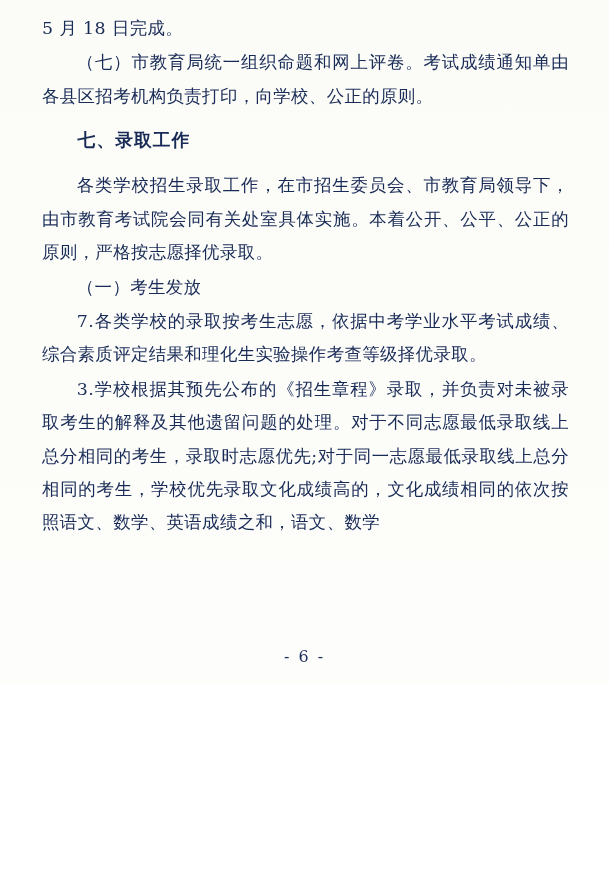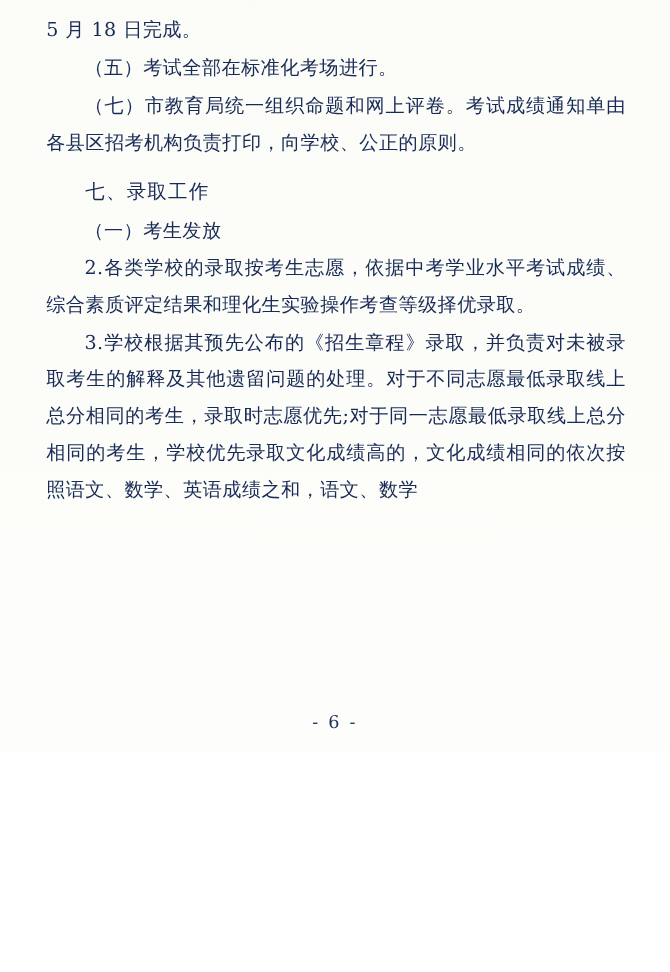--- a/index.html
+++ b/index.html
@@ -28,23 +28,23 @@
     letter-spacing: 0.4px;
     text-align: justify;
   }
   p {
     margin: 0 0 1px 0;
   }
   .indent {
     text-indent: 2em;
   }
   .heading {
-    margin: 10px 0 2px 0;
+    margin: 10px 0 12px 0;
     text-indent: 2em;
-    font-weight: normal;
+    font-weight: bold;
     font-size: 17.8px;
     letter-spacing: 1px;
   }
   .first-line {
     margin-top: 2px;
   }
   .page-number {
     position: absolute;
     left: 0;
     right: 0;
@@ -63,21 +63,21 @@
     pointer-events: none;
   }
   .doc-body > * { position: relative; z-index: 1; }
 </style>
 </head>
 <body>
 
 <div class="page">
   <div class="doc-body">
     <p class="first-line">5 月 18 日完成。</p>
-    <p class="indent">（五）考试全部在标准化考场进行。</p>
     <p class="indent">（七）市教育局统一组织命题和网上评卷。考试成绩通知单由各县区招考机构负责打印，向学校、公正的原则。</p>
     <p class="heading">七、录取工作</p>
+    <p class="indent">各类学校招生录取工作，在市招生委员会、市教育局领导下，由市教育考试院会同有关处室具体实施。本着公开、公平、公正的原则，严格按志愿择优录取。</p>
     <p class="indent">（一）考生发放</p>
-    <p class="indent">2.各类学校的录取按考生志愿，依据中考学业水平考试成绩、综合素质评定结果和理化生实验操作考查等级择优录取。</p>
+    <p class="indent">7.各类学校的录取按考生志愿，依据中考学业水平考试成绩、综合素质评定结果和理化生实验操作考查等级择优录取。</p>
     <p class="indent">3.学校根据其预先公布的《招生章程》录取，并负责对未被录取考生的解释及其他遗留问题的处理。对于不同志愿最低录取线上总分相同的考生，录取时志愿优先;对于同一志愿最低录取线上总分相同的考生，学校优先录取文化成绩高的，文化成绩相同的依次按照语文、数学、英语成绩之和，语文、数学</p>
   </div>
   <div class="page-number">- 6 -</div>
 </div>
 
 </body></html>

